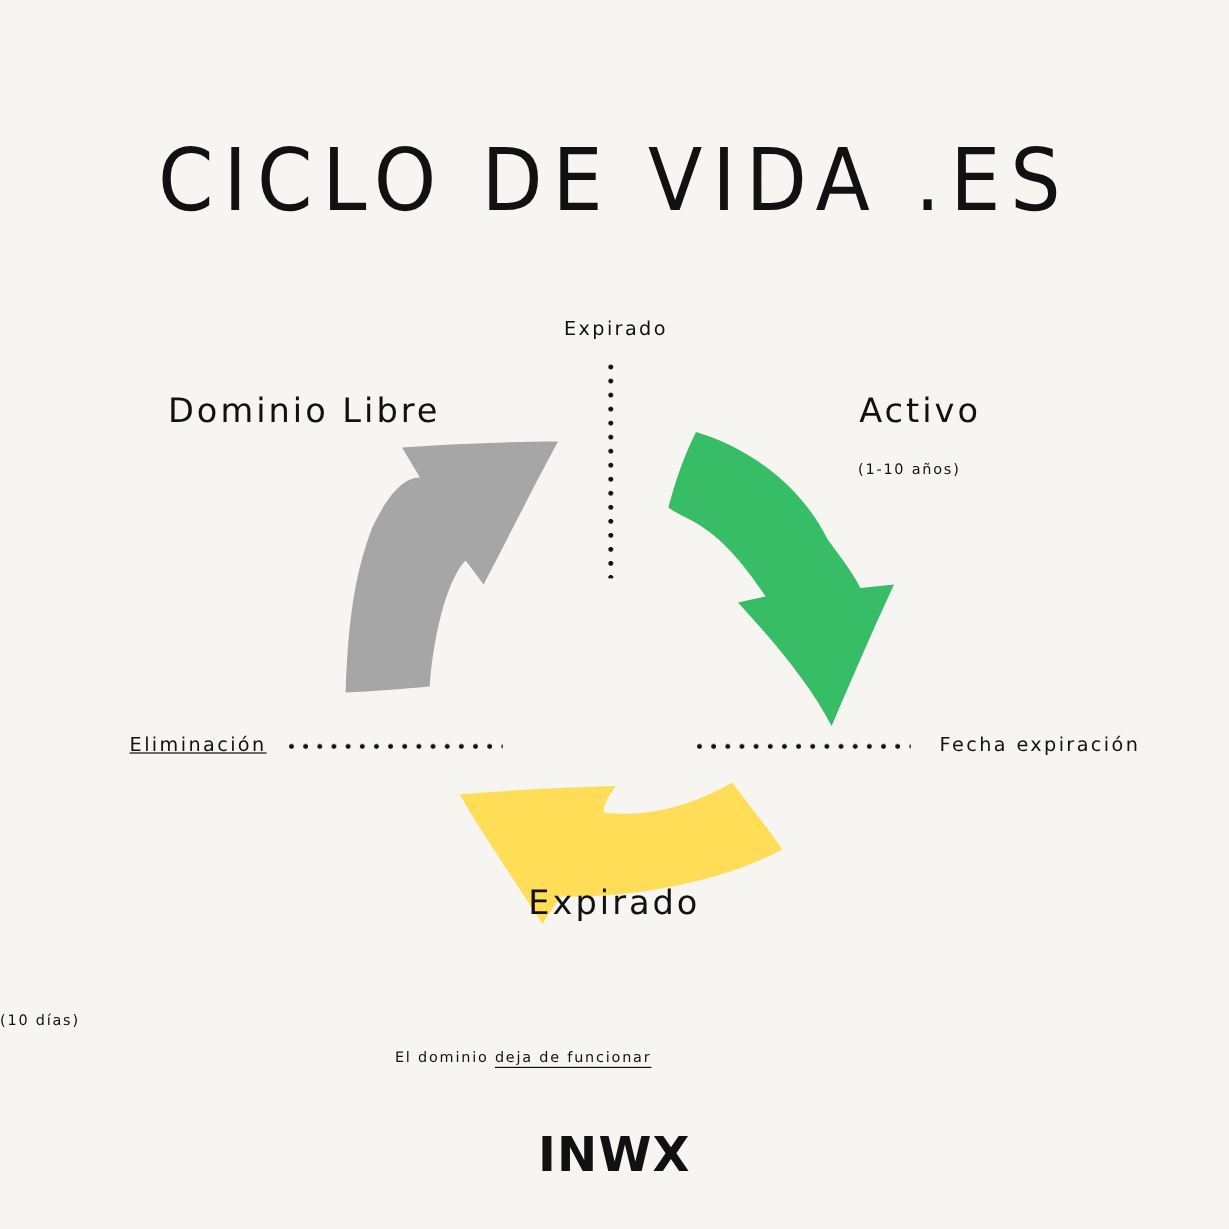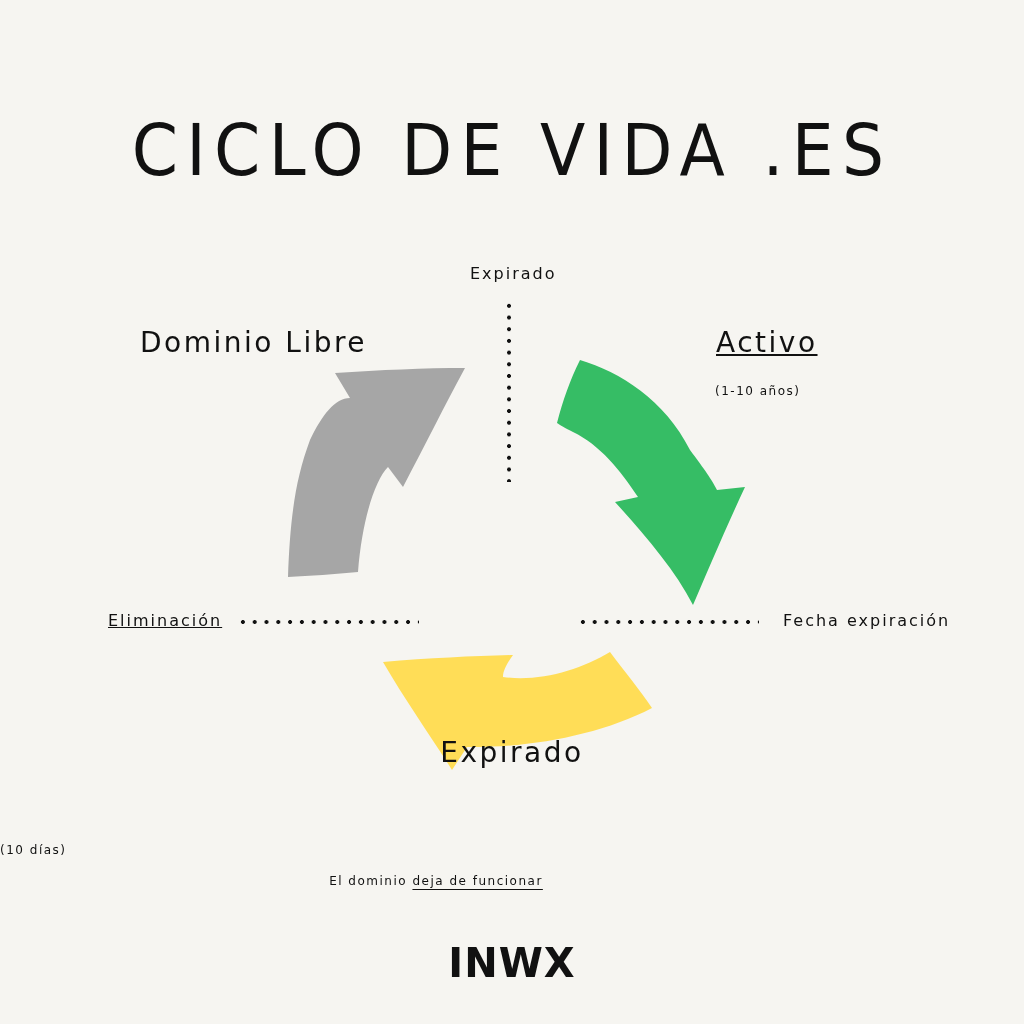--- a/index.html
+++ b/index.html
@@ -46,21 +46,21 @@
   <path fill="#36bd65" d="M580 360 C 620 372, 665 400, 690 450 C 705 470, 712 480, 717 490 L 745 487 C 725 530, 708 570, 693 605 C 675 570, 645 535, 615 502 L 638 497 C 620 470, 600 445, 573 432 C 565 428, 560 425, 557 423 C 563 400, 570 380, 580 360 Z"></path>
   <path fill="#a6a6a6" d="M288 577 C 290 520, 295 480, 310 440 C 322 415, 335 398, 350 398 L 335 373 C 380 370, 425 368, 465 368 C 445 405, 425 445, 403 487 L 388 467 C 375 480, 362 520, 358 572 C 335 574, 310 576, 288 577 Z"></path>
   <path fill="#ffdd57" d="M383 662 C 430 658, 475 656, 513 655 C 508 662, 503 670, 503 677 C 540 682, 580 670, 610 652 C 625 672, 640 690, 652 708 C 600 735, 530 748, 467 747 C 462 755, 457 762, 452 770 C 430 735, 405 700, 383 662 Z"></path>
 </svg>
 
 <div class="abs label-small" style="left:470px; top:264px;">Expirado</div>
 <div class="dots-v"></div>
 
 <div class="abs label-big" style="left:92px; top:326px;margin-left:48px;">Dominio Libre</div>
 
-<div class="abs label-big" style="left:716px; top:326px;text-decoration:underline;">Activo</div>
+<div class="abs label-big" style="left:716px; top:326px;">Activo</div>
 <div class="abs label-mid" style="left:715px; top:384px;">(1-10 años)</div>
 
 <div class="abs label-small" style="left:108px; top:611px;text-decoration:underline;">Eliminación</div>
 <div class="dots-h" style="left:237px; top:619px; width:182px;"></div>
 
 <div class="dots-h" style="left:577px; top:619px; width:182px;"></div>
 <div class="abs label-small" style="left:783px; top:611px;text-align:right;">Fecha expiración</div>
 
 <div class="abs label-big" style="left:0; width:1024px; text-align:center; top:736px;">Expirado</div>
 <div class="abs label-mid" style="left:0; width:1024px; text-align:left; top:843px;">(10 días)</div>

